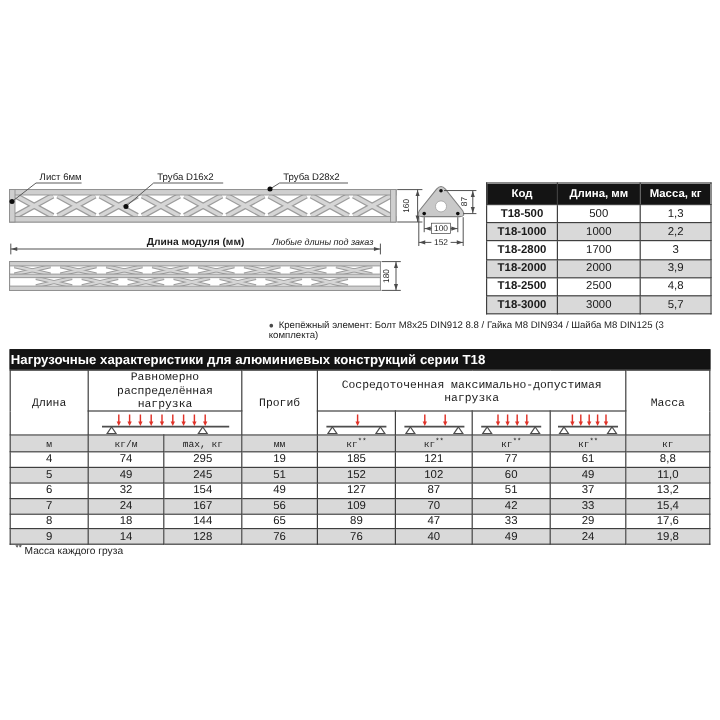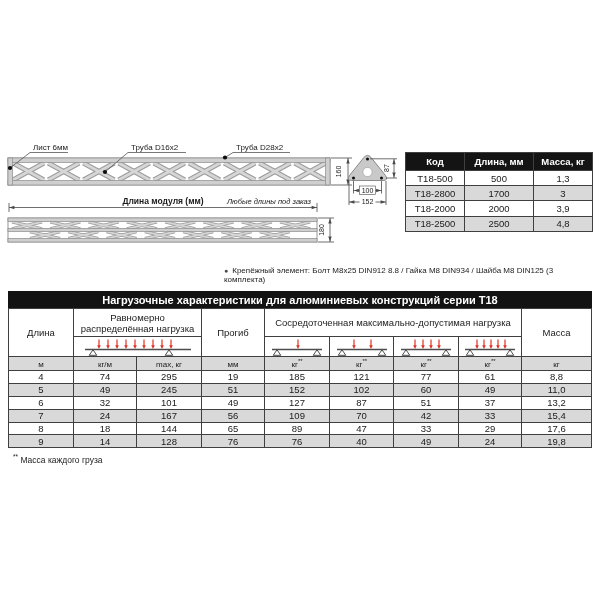--- a/index.html
+++ b/index.html
@@ -31,31 +31,31 @@
   .redhead{fill:#e03127;}
 
   
   table{border-collapse:collapse;table-layout:fixed;}
   td,th{border:1px solid #3f3f3f;text-align:center;vertical-align:middle;padding:0;overflow:hidden;}
 
   .size-table{left:405px;top:152px;width:187px;}
   .size-table table{width:187px;}
   .size-table th{background:#141414;color:#ffffff;font-weight:bold;font-size:9.5px;height:17px;}
   .size-table tbody td{font-size:9.5px;height:14.2px;}
-  .size-table tbody td:first-child{font-weight:normal;}
+  .size-table tbody td:first-child{font-weight:bold;}
   .size-table tbody tr:nth-child(even){background:#d9d9d9;}
 
   .note-line{left:224px;top:266px;width:372px;font-size:8px;color:#222;}
   .note-line .bullet{color:#4a4a4a;font-size:7px;margin-right:4px;}
 
   .load-wrap{left:8px;top:291px;width:584px;}
   .load-title{background:#131313;color:#ffffff;font-weight:bold;font-size:11px;
-    height:17px;line-height:17px;text-align:center;border:1px solid #131313;box-sizing:border-box;}
+    height:17px;line-height:17px;text-align:left;border:1px solid #131313;box-sizing:border-box;}
   .load-wrap table{width:584px;}
-  .load-wrap th{font-weight:400;font-size:9.5px;}
+  .load-wrap th{font-weight:400;font-size:9.5px;font-family:Liberation Mono, monospace;}
   .load-wrap thead tr.grp th{height:27px;}
   .load-wrap thead tr.diag th{height:19px;}
   .load-wrap thead tr.units th{height:13px;background:#d9d9d9;font-size:8px;}
   .load-wrap thead sup{font-size:6px;}
   .load-wrap tbody td{font-size:9.5px;height:11.9px;}
   .load-wrap tbody tr:nth-child(even){background:#d9d9d9;}
   .load-wrap .dsvg{display:block;margin:0 auto;}
 
   .footnote{left:13px;top:453px;font-size:8.5px;color:#222;}
   .footnote sup{font-size:6.5px;}
@@ -224,33 +224,43 @@
         <th>Масса, кг</th>
       </tr>
     </thead>
     <tbody>
         <tr>
           <td>T18-500</td>
           <td>500</td>
           <td>1,3</td>
         </tr>
         <tr>
+          <td>T18-1000</td>
+          <td>1000</td>
+          <td>2,2</td>
+        </tr>
+        <tr>
           <td>T18-2800</td>
           <td>1700</td>
           <td>3</td>
         </tr>
         <tr>
           <td>T18-2000</td>
           <td>2000</td>
           <td>3,9</td>
         </tr>
         <tr>
           <td>T18-2500</td>
           <td>2500</td>
           <td>4,8</td>
+        </tr>
+        <tr>
+          <td>T18-3000</td>
+          <td>3000</td>
+          <td>5,7</td>
         </tr>
       </tbody>
   </table>
 </div>
 
 <div class="abs note-line">
   <span class="bullet">●</span><span>Крепёжный элемент: Болт M8x25 DIN912 8.8 / Гайка M8 DIN934 / Шайба M8 DIN125 (3 комплекта)</span>
 </div>
 
 <div class="abs load-wrap">
@@ -364,21 +374,21 @@
           <td>51</td>
           <td>152</td>
           <td>102</td>
           <td>60</td>
           <td>49</td>
           <td>11,0</td>
         </tr>
         <tr>
           <td>6</td>
           <td>32</td>
-          <td>101</td>
+          <td>154</td>
           <td>49</td>
           <td>127</td>
           <td>87</td>
           <td>51</td>
           <td>37</td>
           <td>13,2</td>
         </tr>
         <tr>
           <td>7</td>
           <td>24</td>

